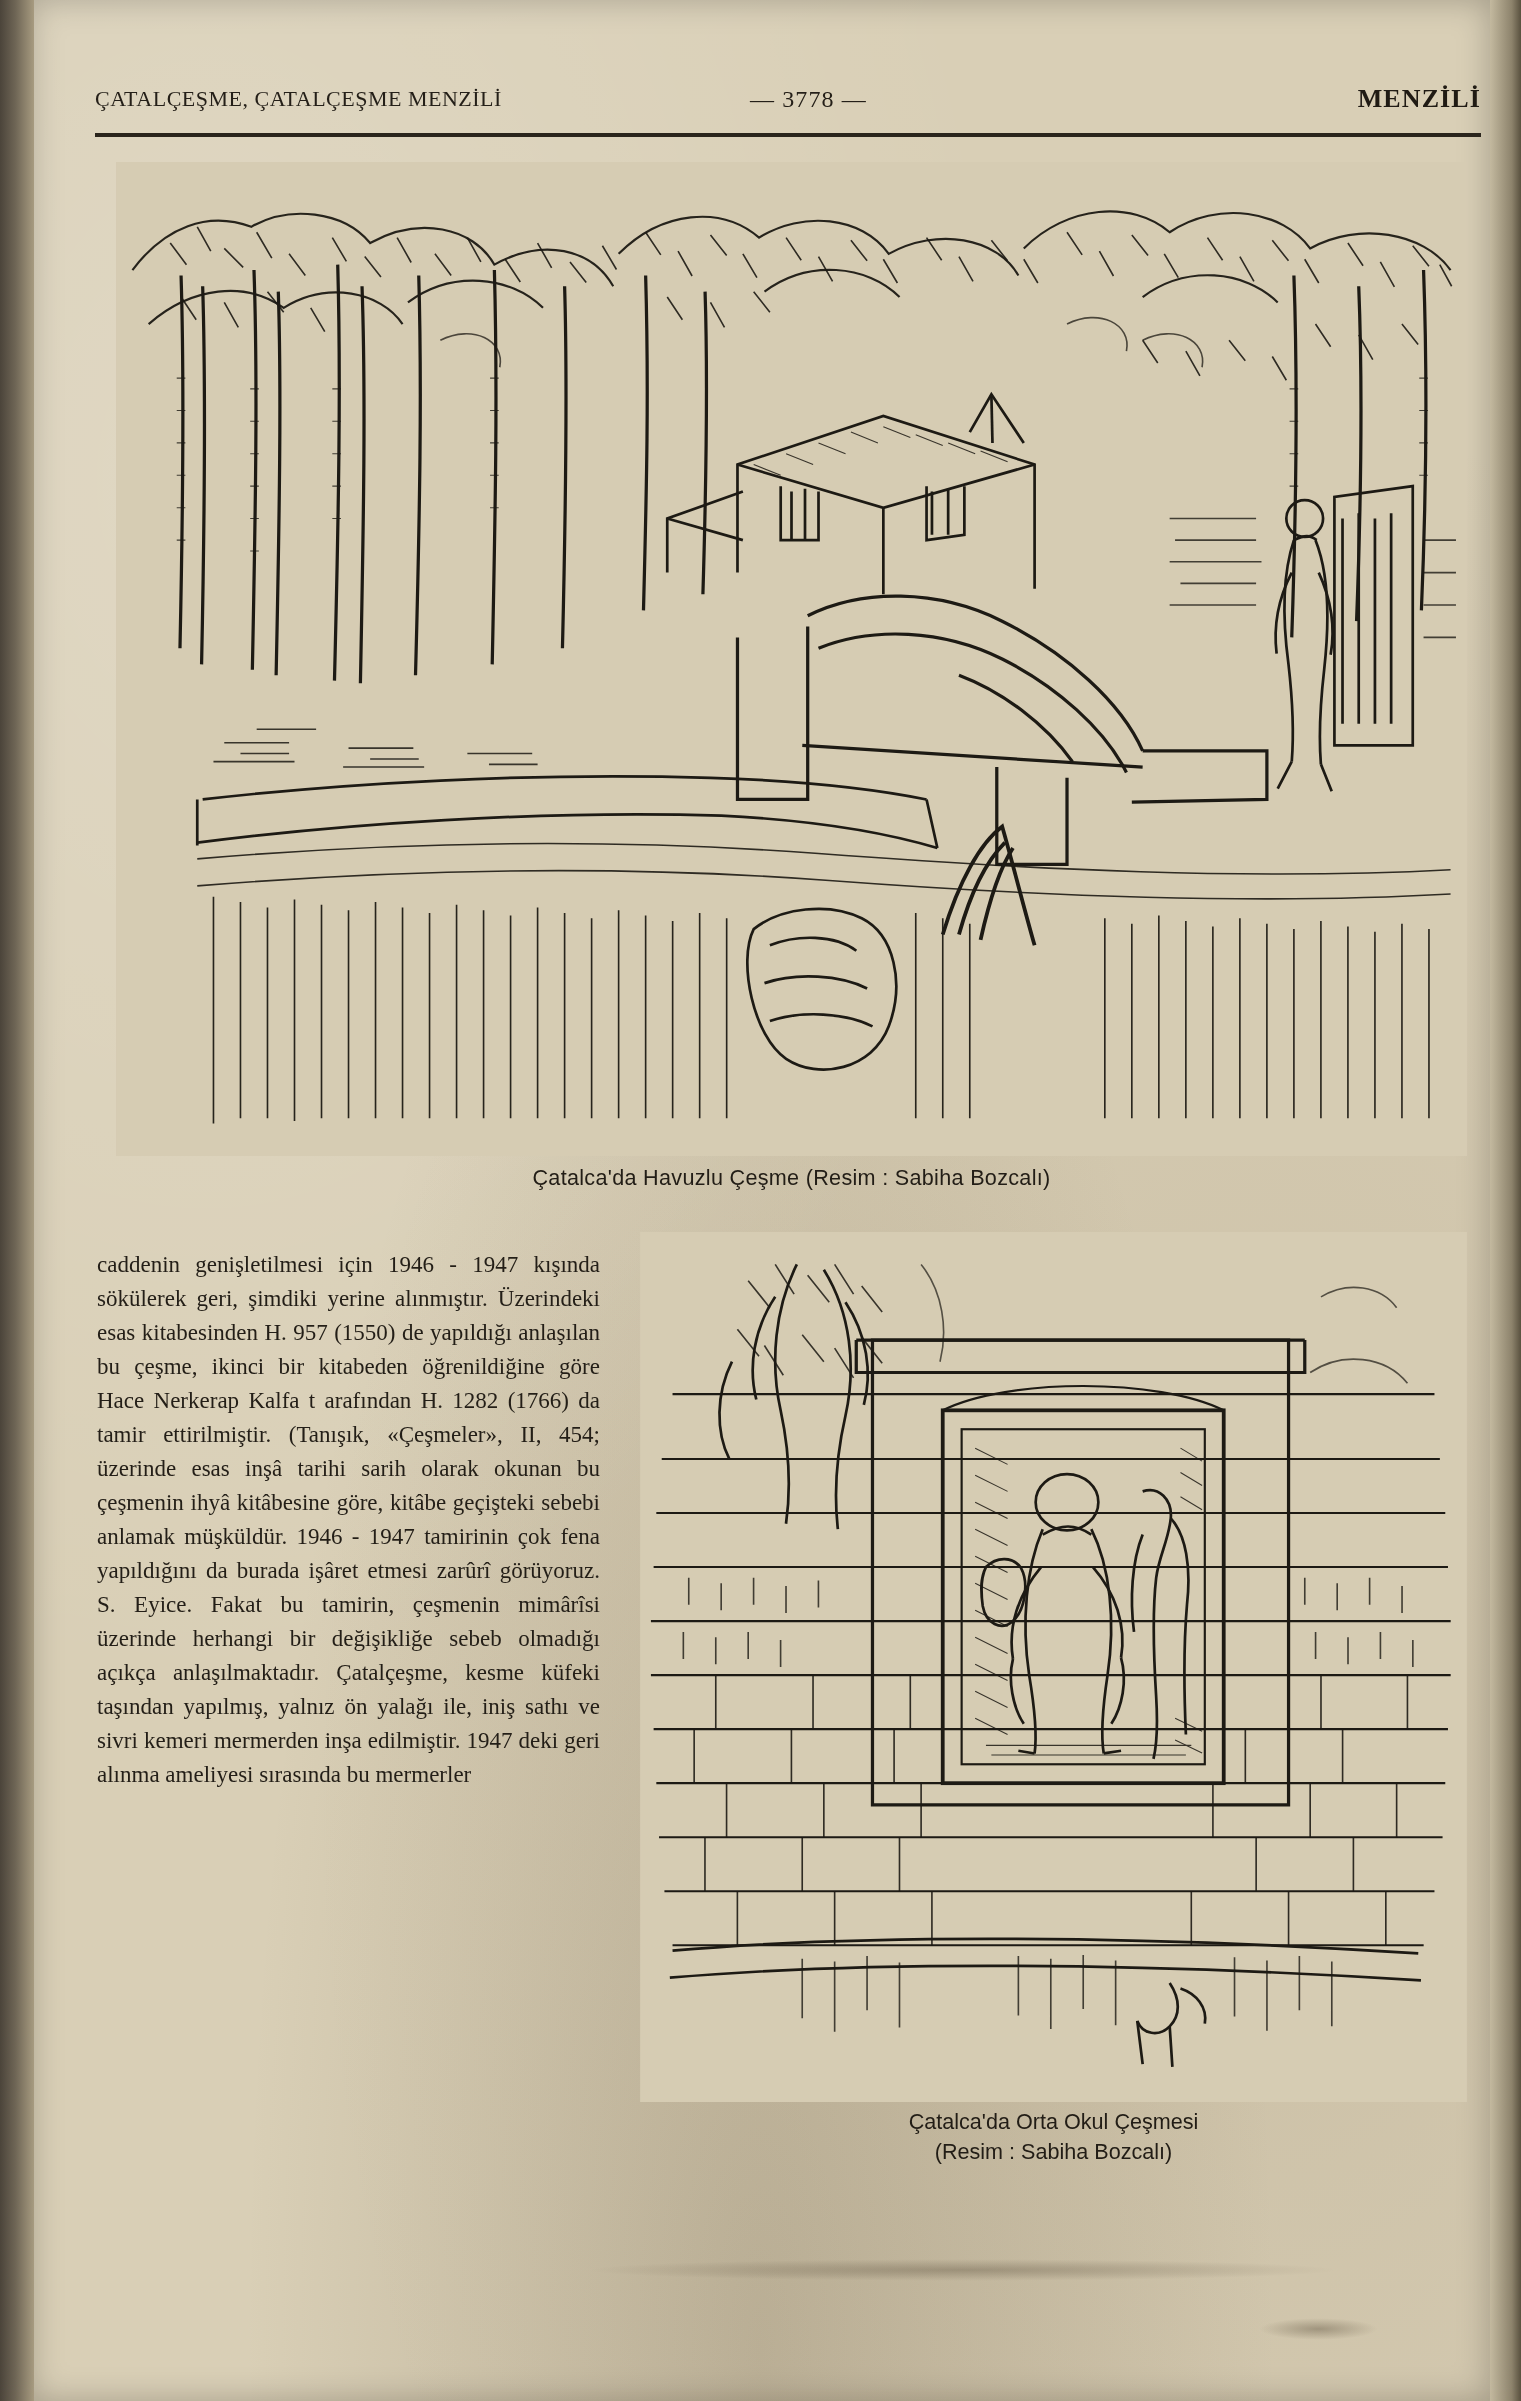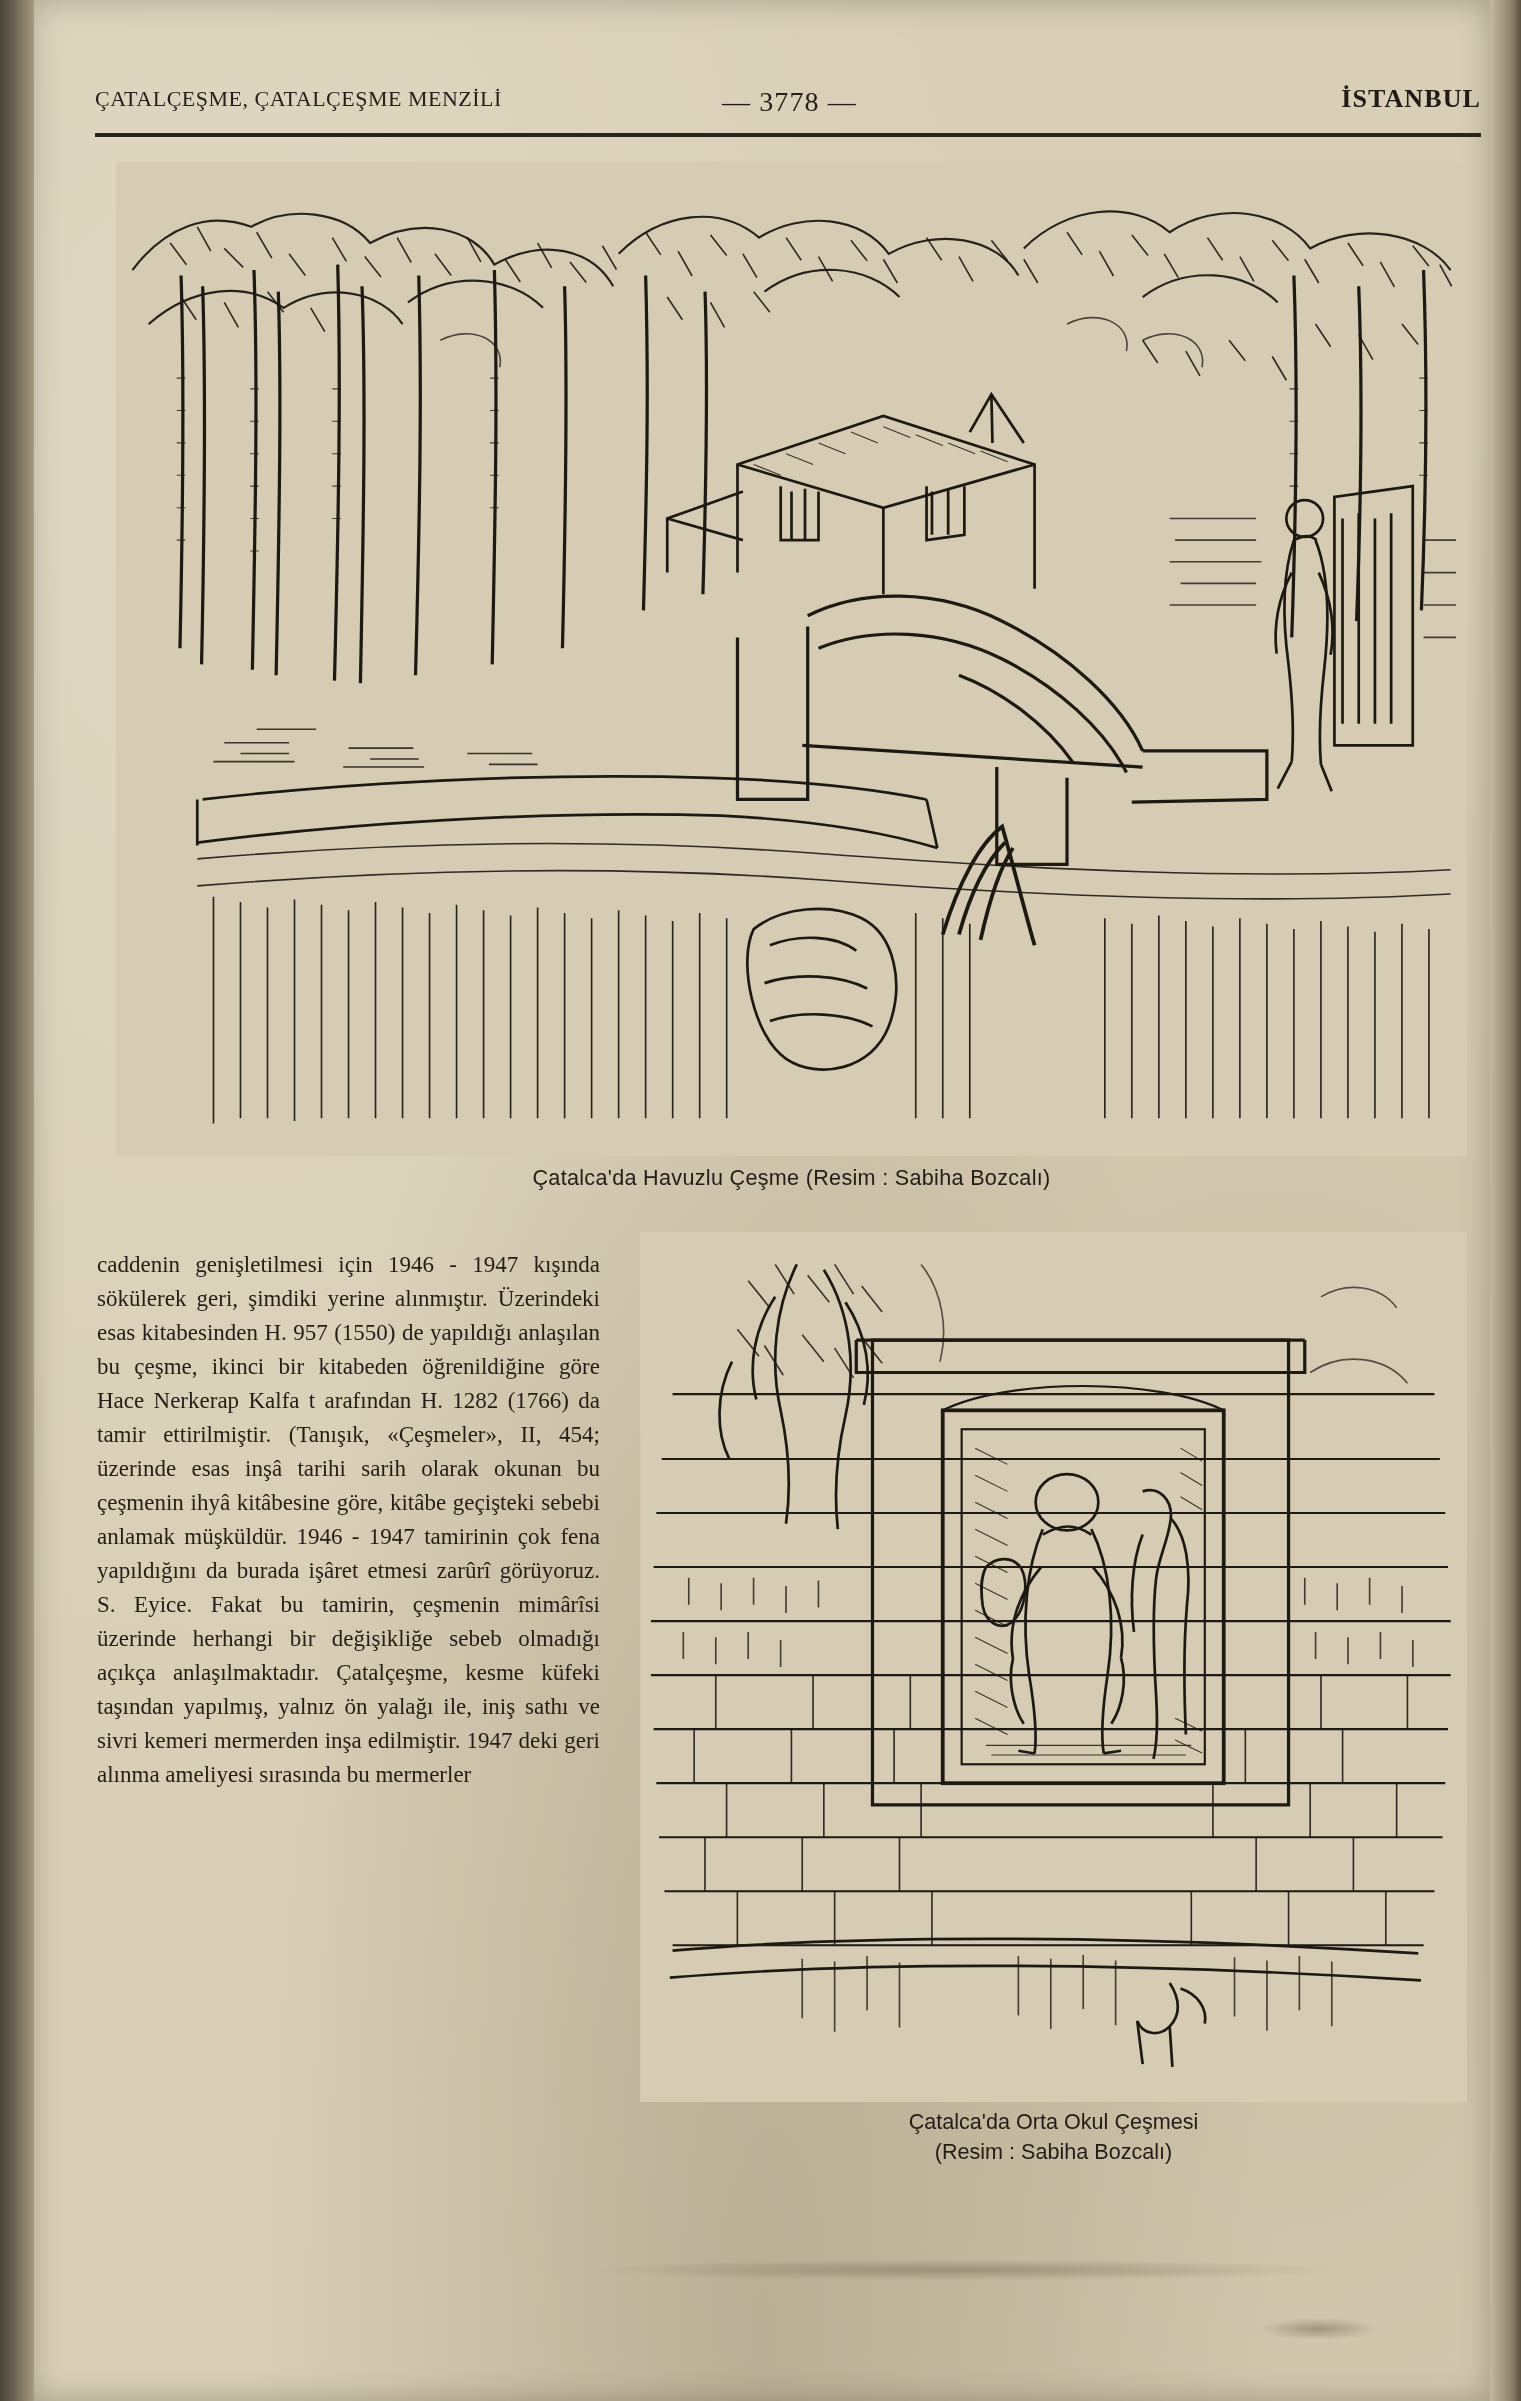--- a/index.html
+++ b/index.html
@@ -68,23 +68,23 @@
     position: absolute;
     left: 0;
     top: 0;
     font-family: "Liberation Serif", serif;
     font-size: 22px;
     letter-spacing: 0.5px;
     color: #241f18;
   }
   .hdr-center {
     position: absolute;
-    left: 627px;
+    left: 655px;
     top: 0;
-    font-size: 28px;
+    font-size: 24px;
     color: #241f18;
     letter-spacing: 1.1px;
     font-family: Liberation Serif, serif;
   }
   .hdr-right {
     position: absolute;
     right: 19px;
     top: -2.2px;
     font-size: 26px;
     font-weight: bold;
@@ -181,21 +181,21 @@
 <body>
 
 <div class="page">
   <div class="sheet"></div>
   <div class="gutter"></div>
   <div class="gutter-edge"></div>
 
   <div class="header">
     <div class="hdr-left">ÇATALÇEŞME, ÇATALÇEŞME MENZİLİ</div>
     <div class="hdr-center">— 3778 —</div>
-    <div class="hdr-right">İSTANBUL</div>
+    <div class="hdr-right">MENZİLİ</div>
   </div>
   <div class="hdr-rule"></div>
 
   <div class="fig-top">
     <svg width="1351" height="994" viewBox="0 0 2500 1840" xmlns="http://www.w3.org/2000/svg">
       <rect x="0" y="0" width="2500" height="1840" fill="#d6ccb3"></rect>
       <g stroke="#1d1a14" fill="none" stroke-width="3">
 
         <rect x="8" y="8" width="2484" height="1824" stroke-width="2" stroke="#9f9madd" opacity="0"></rect>
 

